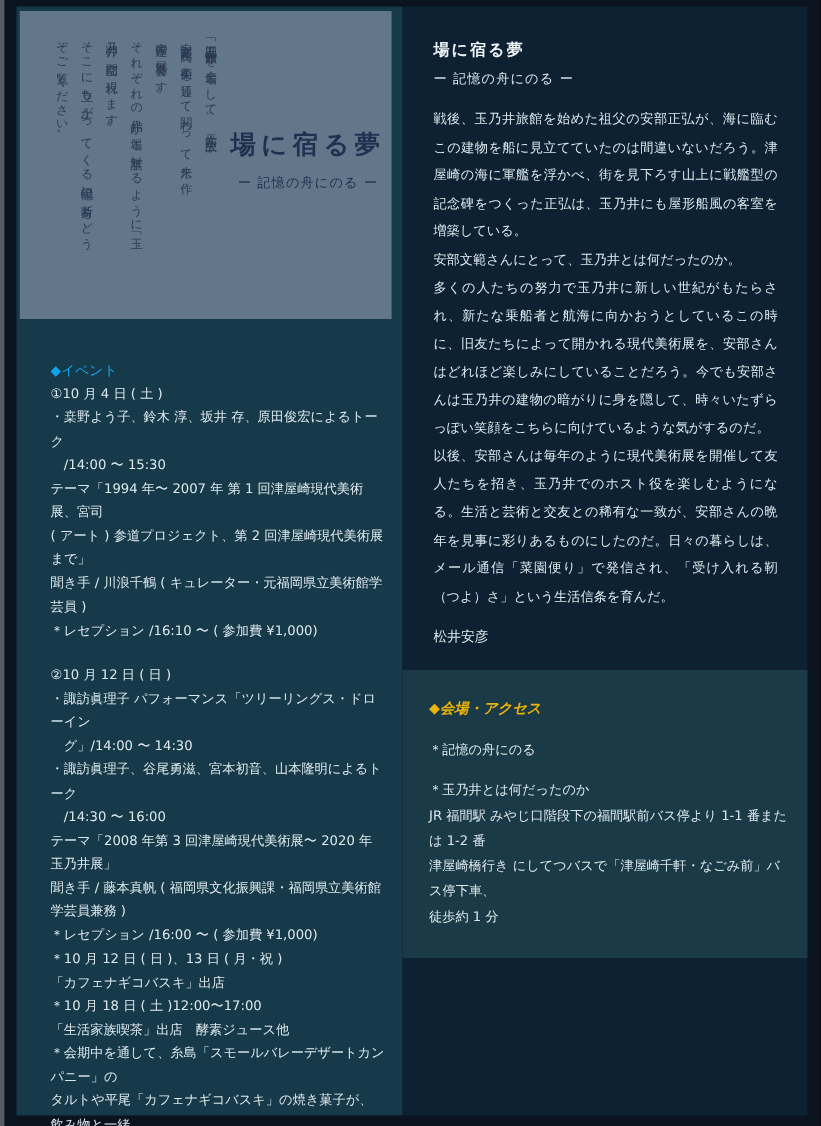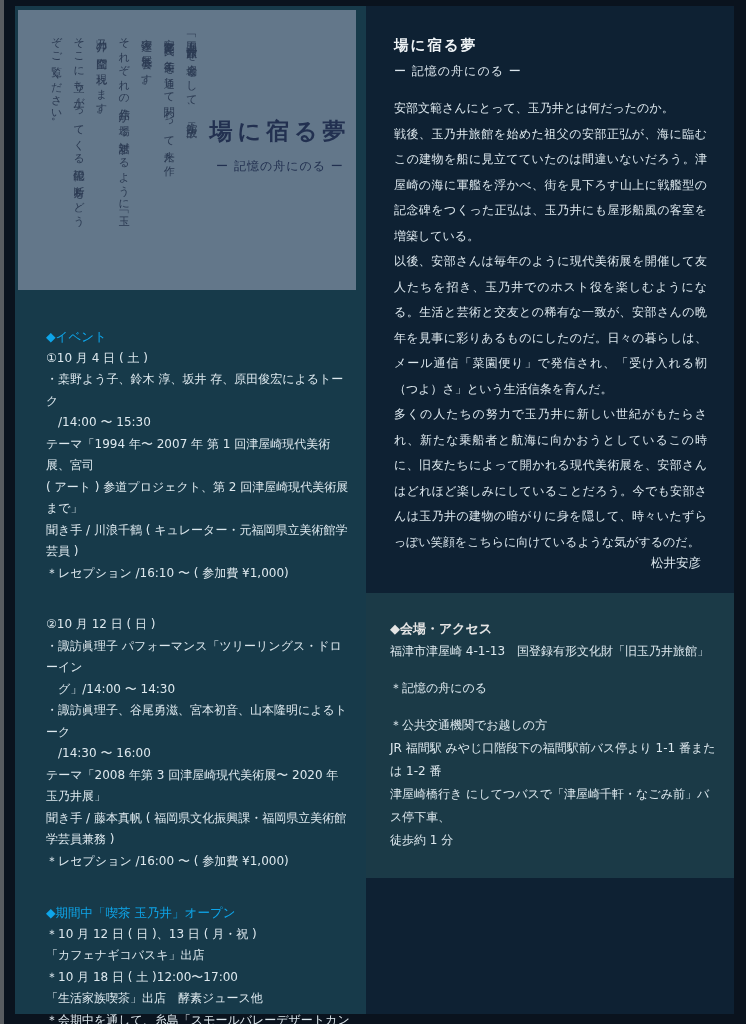--- a/index.html
+++ b/index.html
@@ -16,35 +16,35 @@
       font-family:"DejaVu Serif","Liberation Serif",serif;
       font-size:11px;line-height:2.05;letter-spacing:1.5px;color:#2b3a52;}
   .intro-title-wrap{position:absolute;left:186px;top:106px;width:152px;text-align:center;color:#223050;}
   .intro-title{font-family:"DejaVu Serif","Liberation Serif",serif;font-size:23px;letter-spacing:5px;font-weight:bold;}
   .intro-subtitle{font-family:"DejaVu Serif","Liberation Serif",serif;font-size:12px;letter-spacing:1px;margin-top:11px;}
 
   .left-body{position:absolute;left:0;top:284px;right:0;bottom:0;
       padding:36px 16px 0 31px;color:#dde8ee;font-size:12px;line-height:21.5px;}
   .blk{white-space:pre-line;margin:0 0 0 0;}
   .blk-head{font-weight:normal;font-size:12.5px;color:#0ea5e9;white-space:pre-line;}
-  .gap-lg{margin-top:30px;}
+  .gap-lg{margin-top:19px;}
   .gap-md{margin-top:14px;}
 
   
   .right-col{flex:1;height:100%;background:#0e2133;position:relative;color:#dde8ee;}
   .essay{padding:30px 27px 0 28px;font-family:"DejaVu Serif","Liberation Serif",serif;}
   .essay-title{font-size:14.5px;font-weight:bold;letter-spacing:2px;color:#eef3f6;}
   .essay-subtitle{font-size:12px;letter-spacing:1px;margin-top:8px;color:#dbe5ec;}
   .essay-body{margin-top:16px;font-size:12px;line-height:25.5px;text-align:justify;}
   .essay-body p{margin:0;}
-  .essay-author{text-align:right;font-size:12.5px;margin-top:0;padding-right:6px;}
+  .essay-author{font-size:12.5px;margin-top:16px;padding-right:6px;}
 
   .access-box{margin-top:21px;background:#1b3a47;padding:24px 18px 26px 24px;
       font-size:12px;line-height:23px;}
-  .access-head{font-weight:bold;font-size:13px;color:#e5e5e5;}
+  .access-head{font-weight:bold;font-size:13px;color:#eab308;font-style:italic;}
   .access-blk{white-space:pre-line;}
 </style>
 </head>
 <body>
 
 <div class="page">
   <div class="scan-edge"></div>
   <div class="sheet">
 
     <div class="left-col">
@@ -74,51 +74,49 @@
 ＊レセプション /16:10 〜 ( 参加費 ¥1,000)</div>
         <div class="blk gap-lg">②10 月 12 日 ( 日 )
 ・諏訪眞理子 パフォーマンス「ツリーリングス・ドローイン
 　グ」/14:00 〜 14:30
 ・諏訪眞理子、谷尾勇滋、宮本初音、山本隆明によるトーク
 　/14:30 〜 16:00
 テーマ「2008 年第 3 回津屋崎現代美術展〜 2020 年玉乃井展」
 聞き手 / 藤本真帆 ( 福岡県文化振興課・福岡県立美術館学芸員兼務 )
 ＊レセプション /16:00 〜 ( 参加費 ¥1,000)</div>
 
-        <div class="blk-head gap-lg">◆期間中「喫茶 玉乃井」オープン</div>
         <div class="blk">＊10 月 12 日 ( 日 )、13 日 ( 月・祝 )
 「カフェナギコバスキ」出店
 ＊10 月 18 日 ( 土 )12:00〜17:00
 「生活家族喫茶」出店　酵素ジュース他
 ＊会期中を通して、糸島「スモールバレーデザートカンパニー」の
 タルトや平尾「カフェナギコバスキ」の焼き菓子が、飲み物と一緒
 にお召し上がりいただけます。</div>
 
       </div>
     </div>
 
     <div class="right-col">
 
       <div class="essay">
         <div class="essay-title">場に宿る夢</div>
         <div class="essay-subtitle">ー 記憶の舟にのる ー</div>
         <div class="essay-body">
+          <p>戦後、玉乃井旅館を始めた祖父の安部正弘が、海に臨むこの建物を船に見立てていたのは間違いないだろう。津屋崎の海に軍艦を浮かべ、街を見下ろす山上に戦艦型の記念碑をつくった正弘は、玉乃井にも屋形船風の客室を増築している。</p>
           <p>安部文範さんにとって、玉乃井とは何だったのか。</p>
-          <p>戦後、玉乃井旅館を始めた祖父の安部正弘が、海に臨むこの建物を船に見立てていたのは間違いないだろう。津屋崎の海に軍艦を浮かべ、街を見下ろす山上に戦艦型の記念碑をつくった正弘は、玉乃井にも屋形船風の客室を増築している。</p>
+          <p>多くの人たちの努力で玉乃井に新しい世紀がもたらされ、新たな乗船者と航海に向かおうとしているこの時に、旧友たちによって開かれる現代美術展を、安部さんはどれほど楽しみにしていることだろう。今でも安部さんは玉乃井の建物の暗がりに身を隠して、時々いたずらっぽい笑顔をこちらに向けているような気がするのだ。</p>
           <p>以後、安部さんは毎年のように現代美術展を開催して友人たちを招き、玉乃井でのホスト役を楽しむようになる。生活と芸術と交友との稀有な一致が、安部さんの晩年を見事に彩りあるものにしたのだ。日々の暮らしは、メール通信「菜園便り」で発信され、「受け入れる靭（つよ）さ」という生活信条を育んだ。</p>
-          <p>多くの人たちの努力で玉乃井に新しい世紀がもたらされ、新たな乗船者と航海に向かおうとしているこの時に、旧友たちによって開かれる現代美術展を、安部さんはどれほど楽しみにしていることだろう。今でも安部さんは玉乃井の建物の暗がりに身を隠して、時々いたずらっぽい笑顔をこちらに向けているような気がするのだ。</p>
         </div>
         <div class="essay-author">松井安彦</div>
       </div>
 
       <div class="access-box">
         <div class="access-head">◆会場・アクセス</div>
-        <div class="access-blk">福津市津屋崎 4-1-13　国登録有形文化財「旧玉乃井旅館」</div>
         <div class="access-blk gap-md">＊記憶の舟にのる</div>
-        <div class="access-blk gap-md">＊公共交通機関でお越しの方</div>
+        <div class="access-blk gap-md">＊玉乃井とは何だったのか</div>
         <div class="access-blk">JR 福間駅 みやじ口階段下の福間駅前バス停より 1-1 番または 1-2 番
 津屋崎橋行き にしてつバスで「津屋崎千軒・なごみ前」バス停下車、
 徒歩約 1 分</div>
 
       </div>
 
     </div>
   </div>
 </div>
 

